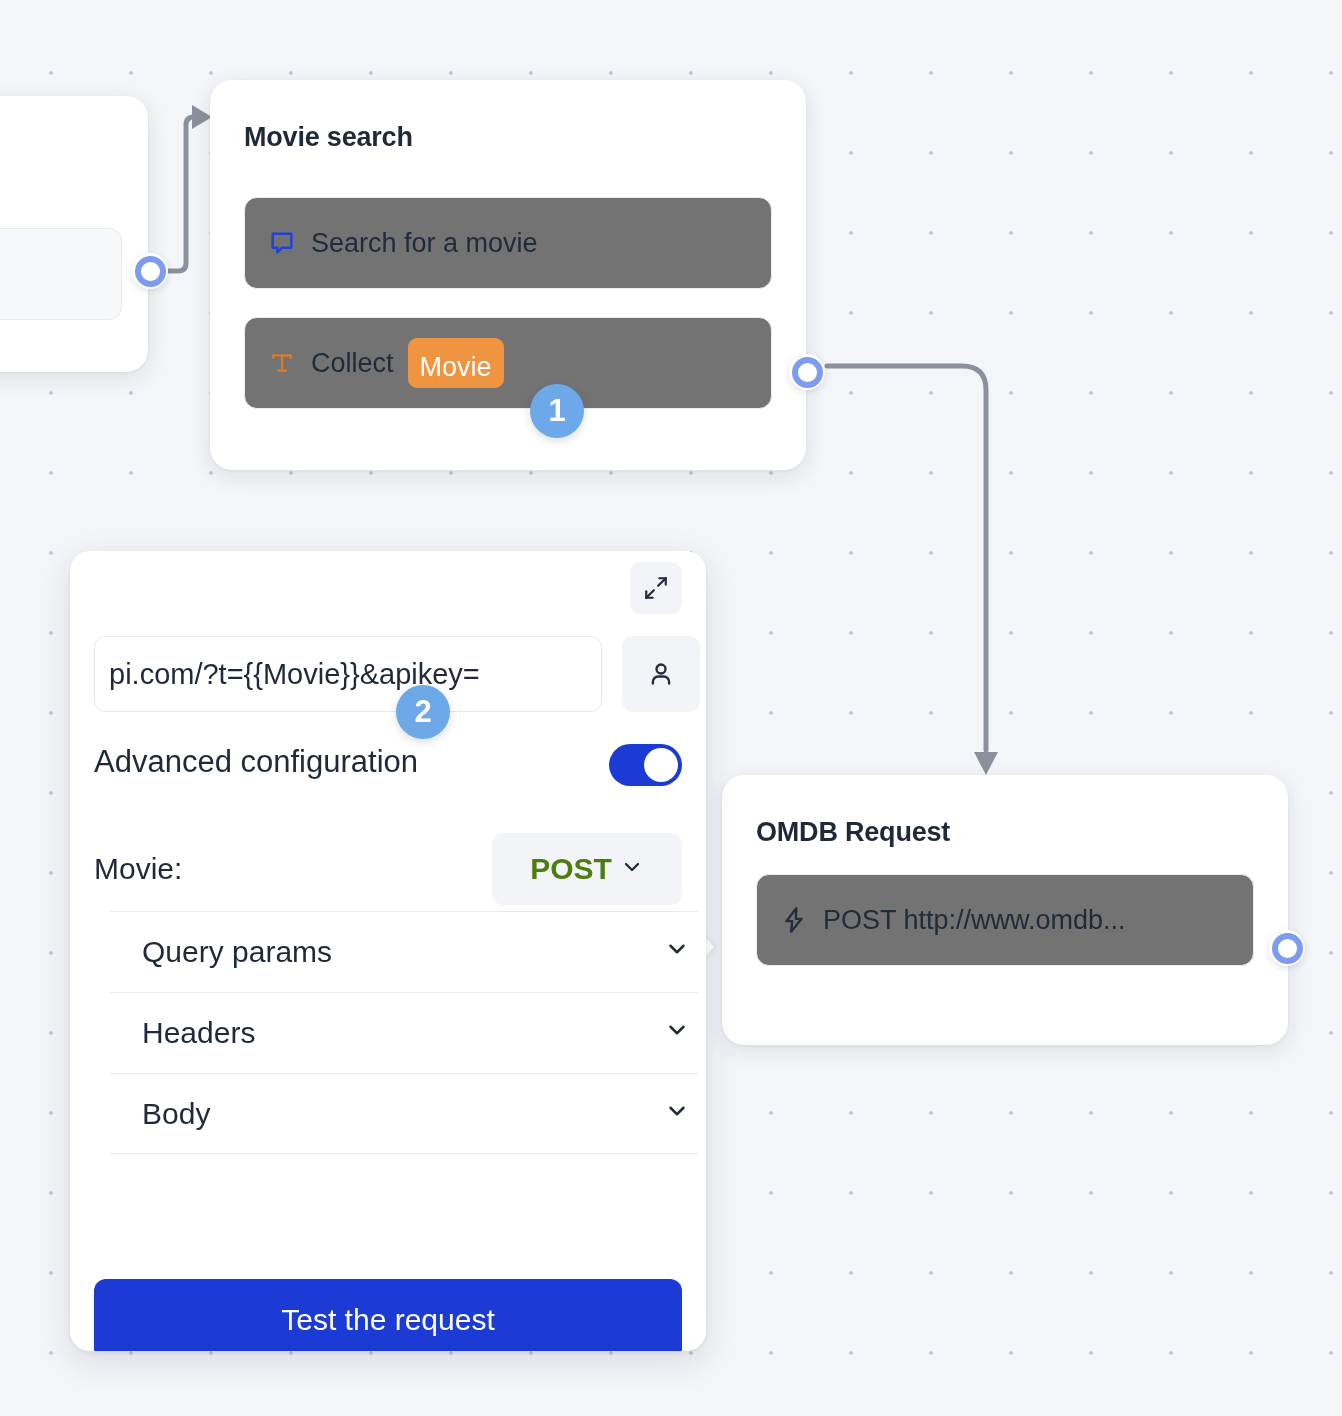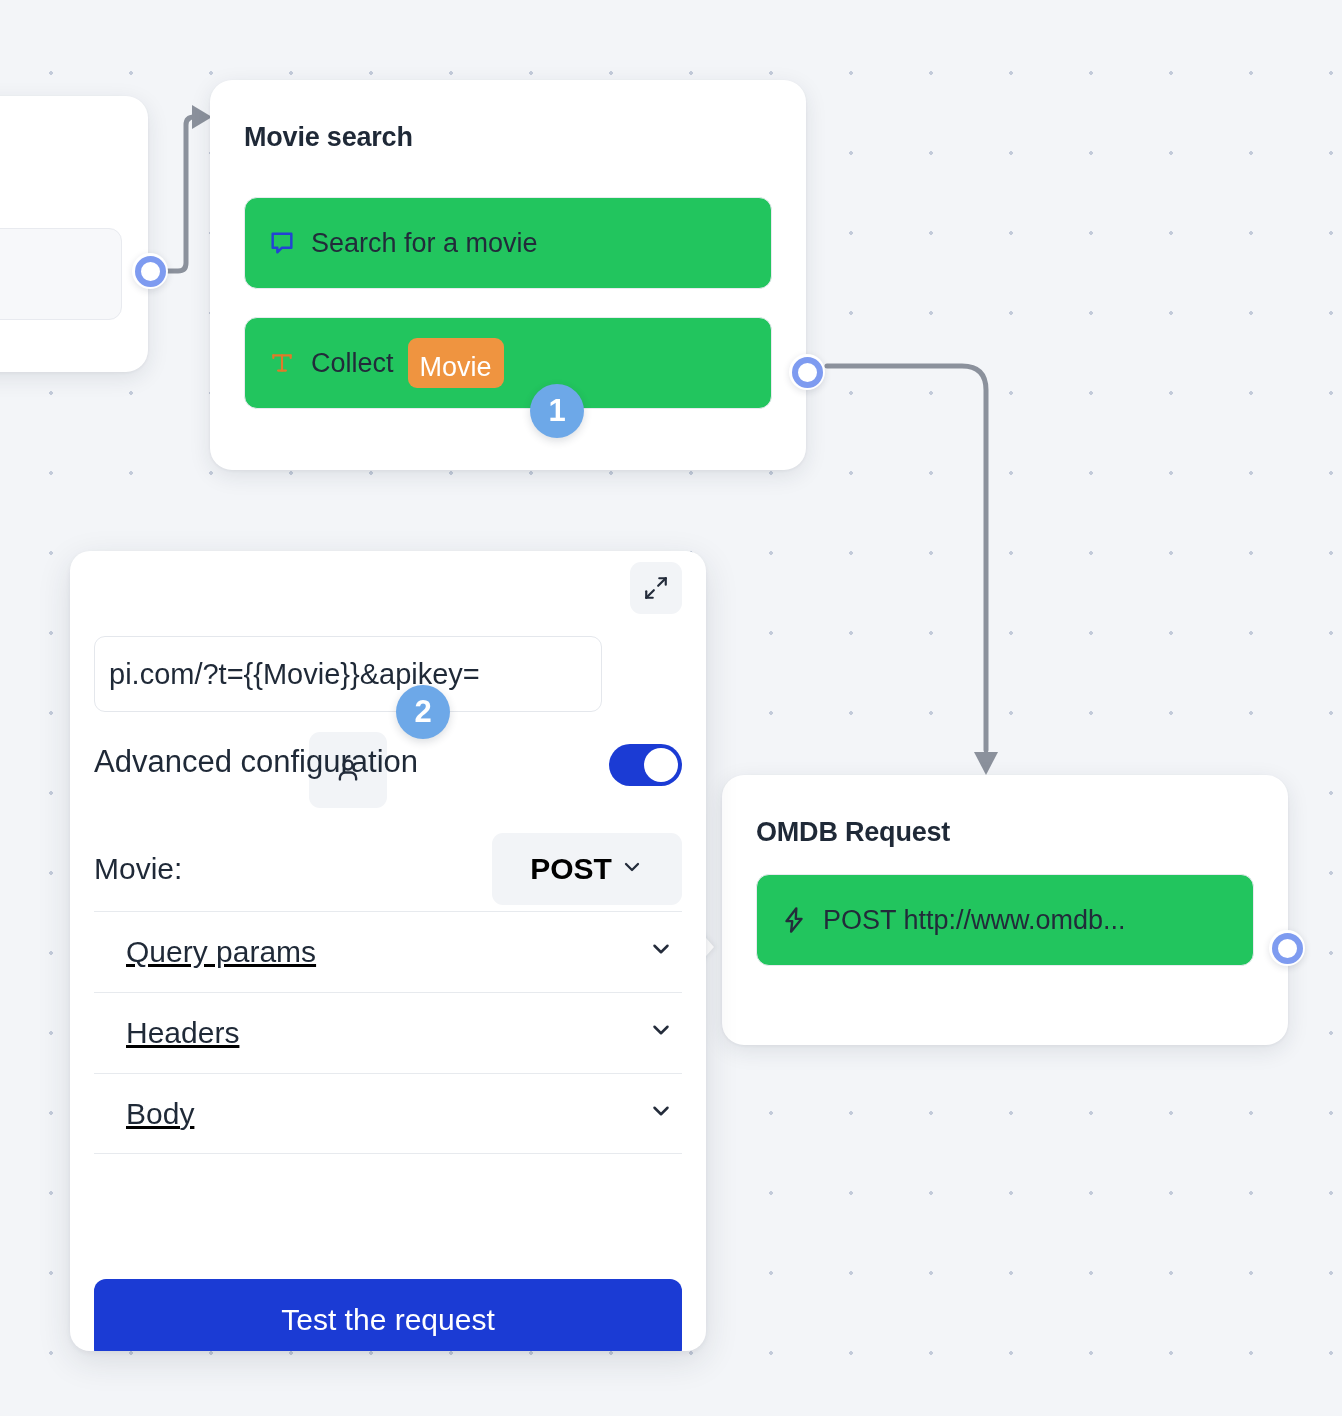--- a/index.html
+++ b/index.html
@@ -30,21 +30,21 @@
   .node-title {
     font-size: 27px;
     font-weight: 700;
     color: #1f2937;
     letter-spacing: -0.2px;
   }
   .node-row {
     display: flex;
     align-items: center;
     gap: 14px;
-    background: #22c55e;
+    background: #737373;
     border: 1px solid #e8eaef;
     border-radius: 13px;
     padding: 0 22px;
     height: 92px;
     font-size: 27px;
     color: #222b3a;
   }
   .node-row .r-ico { display: flex; align-items: center; justify-content: center; width: 30px; flex: 0 0 30px; }
 
   
@@ -151,21 +151,21 @@
     width: 52px; height: 52px;
     background: #f2f4f7;
     border-radius: 11px;
     display: flex; align-items: center; justify-content: center;
     cursor: pointer;
   }
 
   #url-row {
     position: absolute;
     left: 24px; top: 85px;
-    display: flex; align-items: center; gap: 20px; flex-direction: column;
+    display: flex; align-items: flex-end; gap: 20px;
   }
   #url-input {
     width: 508px; height: 76px;
     background: #ffffff;
     border: 1px solid #e4e7ec;
     border-radius: 11px;
     font-size: 29px;
     color: #1f2937;
     padding: 0 14px;
     font-family: "Liberation Sans", sans-serif;
@@ -209,29 +209,28 @@
     width: 588px;
     display: flex; align-items: center; justify-content: space-between;
   }
   #method-label { font-size: 30px; color: #1f2937; }
   #method-select {
     width: 190px; height: 72px;
     background: #f2f4f7;
     border-radius: 11px;
     display: flex; align-items: center; justify-content: center;
     gap: 8px;
-    font-size: 30px; font-weight: 700; color: #000000;
+    font-size: 30px; font-weight: 700; color: #4d7c0f;
     cursor: pointer;
   }
 
   #accordions {
     position: absolute;
-    left: 24px; top: 360px;
+    left: 40px; top: 360px;
     width: 588px;
-    text-decoration: underline;
   }
   .acc-item {
     height: 81px;
     border-top: 1px solid #e7eaee;
     display: flex; align-items: center; justify-content: space-between;
     padding: 0 8px 0 32px;
     font-size: 30px;
     color: #1f2937;
     cursor: pointer;
   }

